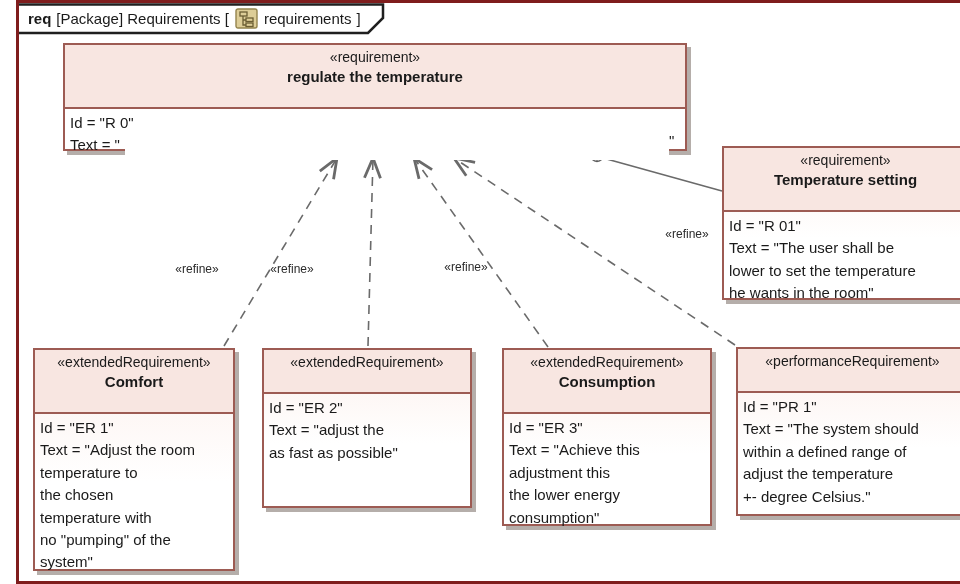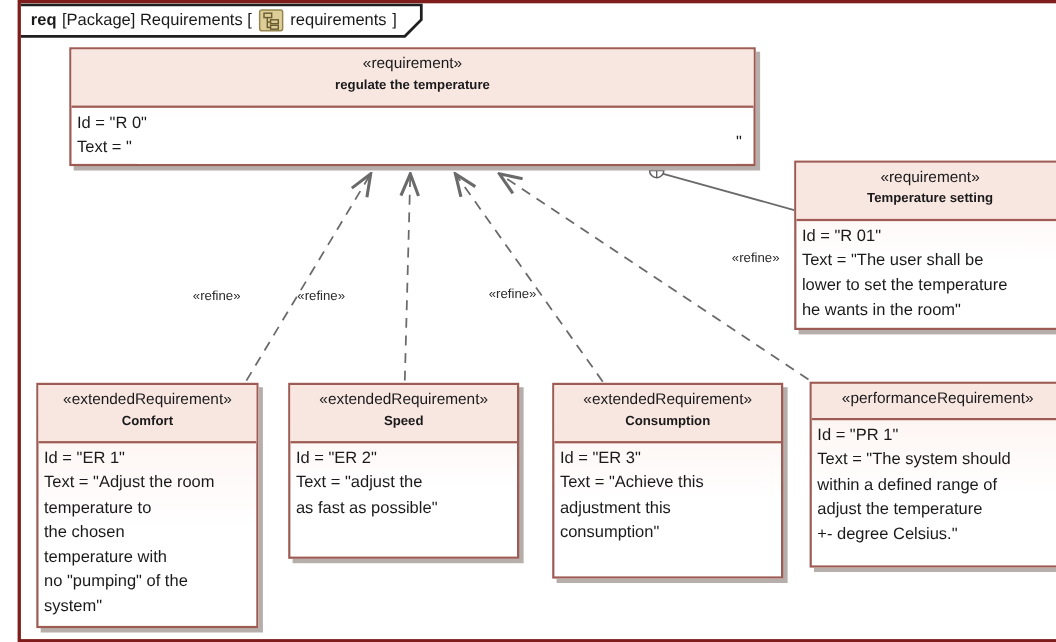--- a/index.html
+++ b/index.html
@@ -17,24 +17,24 @@
   }
   .tab-kind{font-weight:bold;}
   .diagram-icon{display:inline-block;margin:0 1px;}
   .node{
     position:absolute;box-sizing:border-box;z-index:2;
     border:2px solid #9d5b53;background:linear-gradient(180deg,#fcf0ec 0%,#ffffff 60%);
     box-shadow:4px 4px 0 0 #b5aeaa;
   }
   .node-header{
     border-bottom:2px solid #9d5b53;background:#f8e6e1;
-    text-align:center;padding:3px 4px 9px 4px;
+    text-align:center;padding:3px 4px 20px 4px;
   }
   .stereotype{font-size:14px;line-height:19px;}
-  .node-name{font-size:12px;font-weight:bold;line-height:20px;}
+  .node-name{font-size:15px;font-weight:bold;line-height:20px;}
   .node-body{position:relative;padding:3px 5px;font-size:15px;line-height:22.4px;}
   .body-line{white-space:pre;}
   .redaction{position:absolute;background:#ffffff;z-index:3;}
   .closing-quote{position:absolute;z-index:4;font-size:15px;}
   .edge-label{
     position:absolute;z-index:3;font-size:12px;color:#2b2b2b;white-space:nowrap;
     transform:translate(-50%,-50%);background:transparent;
   }
 </style>
 </head>
@@ -116,38 +116,38 @@
         <div class="body-line">the chosen</div>
         <div class="body-line">temperature with</div>
         <div class="body-line">no "pumping" of the</div>
         <div class="body-line">system"</div>
       </div>
   </div>
 
   <div class="node" style="left:243px;top:345px;width:210px;height:160px;">
     <div class="node-header">
       <div class="stereotype">«extendedRequirement»</div>
-      <div class="node-name">Speed</div>
     </div>
     <div class="node-body">
         <div class="body-line">Id = "ER 2"</div>
         <div class="body-line">Text = "adjust the</div>
         <div class="body-line">as fast as possible"</div>
       </div>
   </div>
 
   <div class="node" style="left:483px;top:345px;width:210px;height:178px;">
     <div class="node-header">
       <div class="stereotype">«extendedRequirement»</div>
       <div class="node-name">Consumption</div>
     </div>
     <div class="node-body">
         <div class="body-line">Id = "ER 3"</div>
         <div class="body-line">Text = "Achieve this</div>
         <div class="body-line">adjustment this</div>
+        <div class="body-line">the lower energy</div>
         <div class="body-line">consumption"</div>
       </div>
   </div>
 
   <div class="node" style="left:717px;top:344px;width:233px;height:169px;">
     <div class="node-header">
       <div class="stereotype">«performanceRequirement»</div>
     </div>
     <div class="node-body">
         <div class="body-line">Id = "PR 1"</div>

